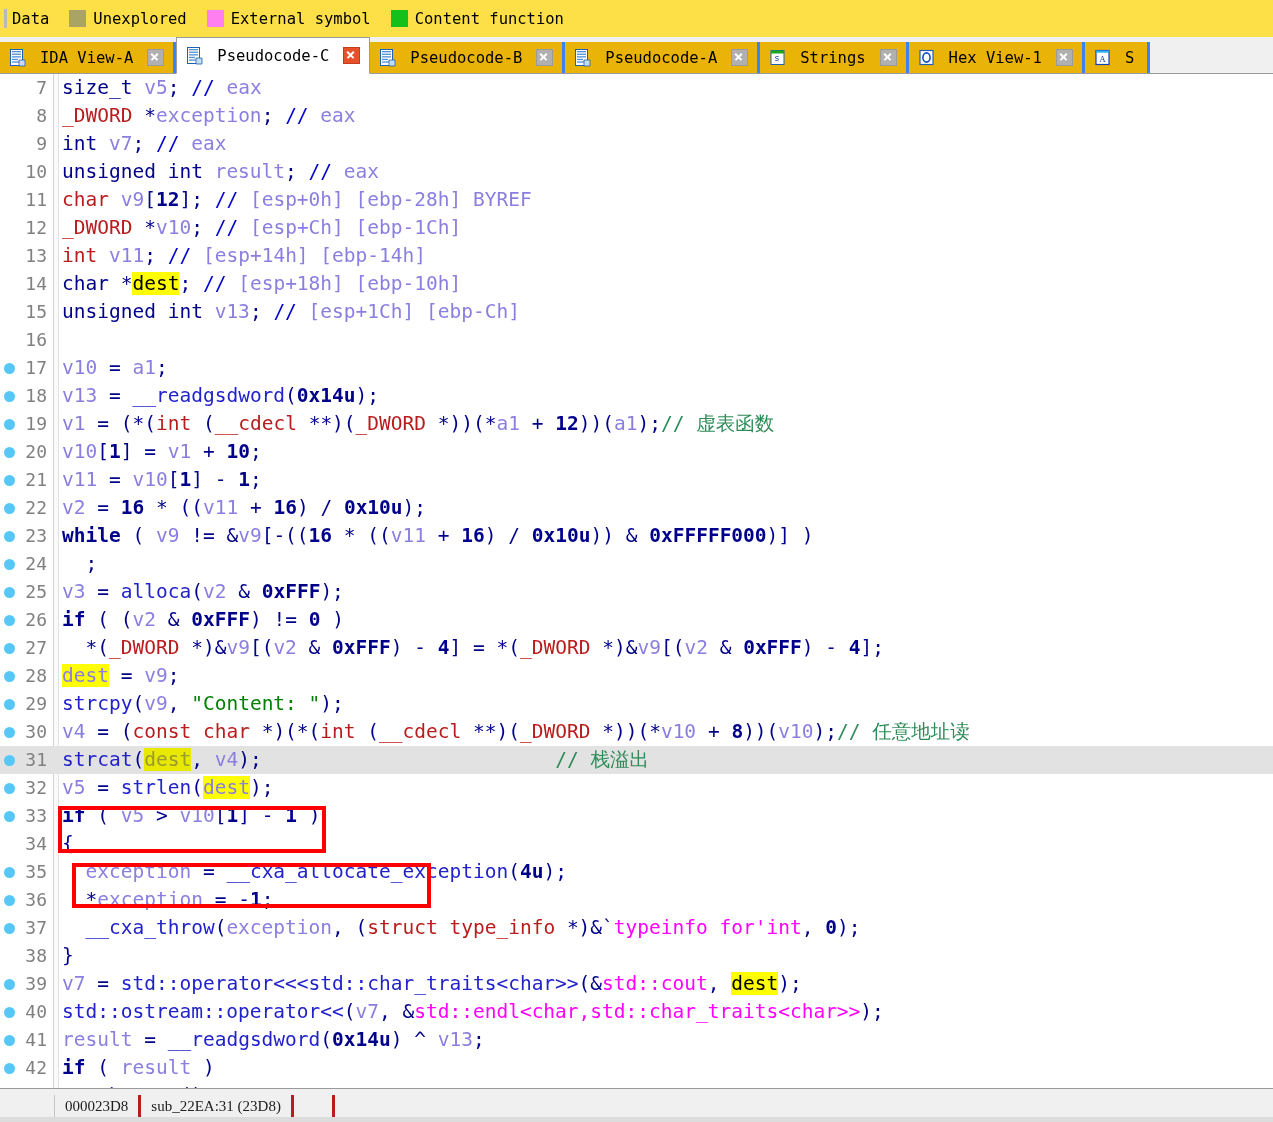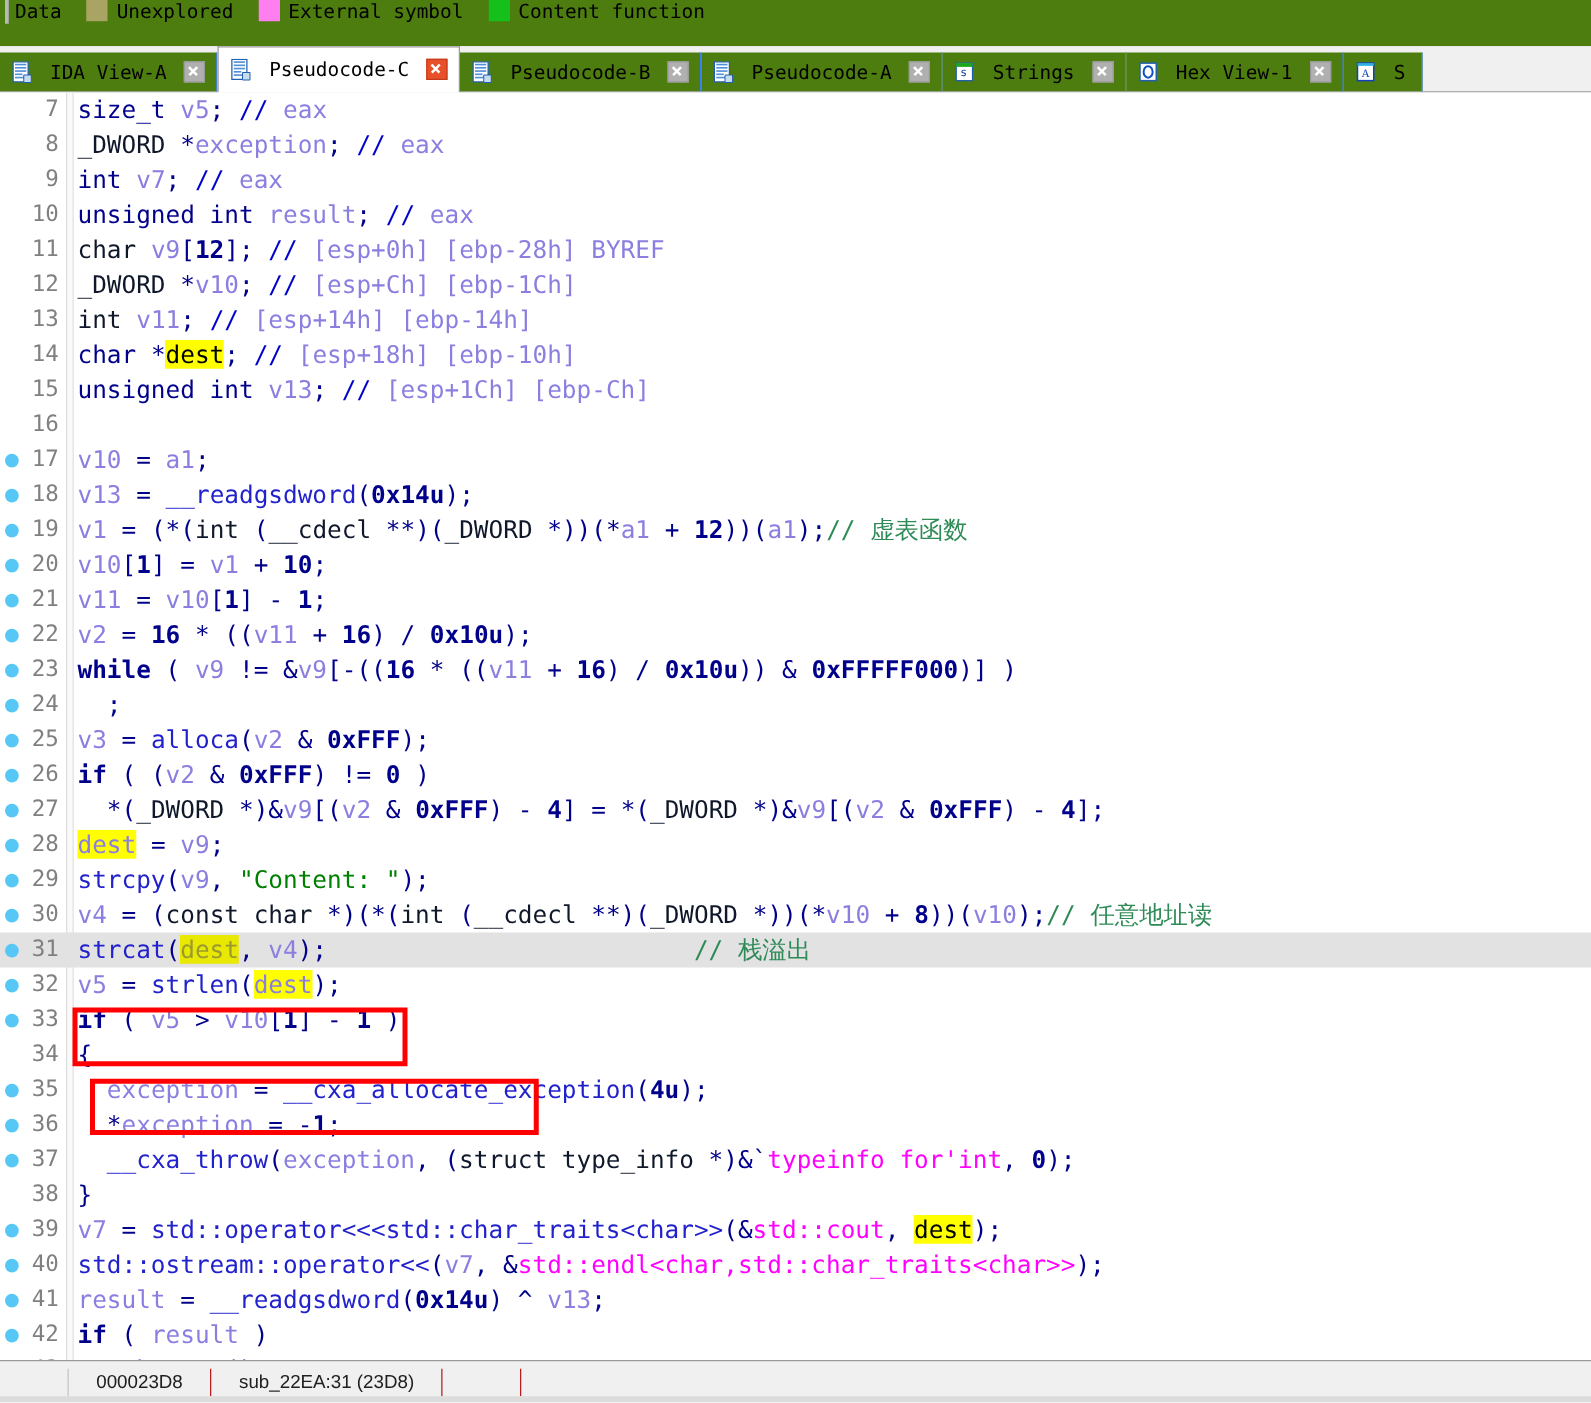--- a/index.html
+++ b/index.html
@@ -7,23 +7,23 @@
     width:1273px;height:1122px;
     background:#ffffff;
     font-family:"DejaVu Sans Mono","Liberation Mono",monospace;
     overflow:hidden;
     position:relative;
   }
 
   
   .legend{
     height:37px;
-    background:#4d7c0f;
+    background:#fde047;
     display:flex;
-    align-items:flex-start;
+    align-items:center;
     padding-left:4px;
     box-sizing:border-box;
     font-family:"DejaVu Sans Mono","Liberation Mono",monospace;
     font-size:15.5px;
     color:#000;
   }
   .legend .swatch{
     width:17px;height:17px;
     margin:0 7px 0 4px;
     display:inline-block;
@@ -43,22 +43,22 @@
     position:relative;
     border-bottom:1px solid #9a9a9a;
     box-sizing:border-box;
   }
   .tab{
     height:31px;
     display:flex;
     align-items:center;
     padding:0 9px;
     box-sizing:border-box;
-    border-right:1px solid #3b82f6;
-    background:#4d7c0f;
+    border-right:3px solid #3b82f6;
+    background:#eab308;
     font-family:"DejaVu Sans Mono","Liberation Mono",monospace;
     font-size:15.5px;
     color:#000;
     white-space:nowrap;
     gap:10px;
   }
   .tab.active{
     background:#ffffff;
     height:37px;
     border:1px solid #9a9a9a;
@@ -129,21 +129,21 @@
 
   
   .kw   {color:#00008b;font-weight:bold;text-align:center;}
   .typ  {color:#00008b;}
   .var  {color:#8a7fe0;}
   .fn   {color:#2222cc;}
   .num2 {color:#00008b;font-weight:bold;}
   .cmtg {color:#2e8b57;}
   .str  {color:#008000;}
   .ext  {color:#ff00ff;}
-  .gry  {color:#0f172a;}
+  .gry  {color:#b91c1c;}
   .blu  {color:#0000cd;}
   .pun  {color:#00008b;}
   .hl   {background:#ffff00;}
   .hl2  {background:#ffff00;color:#8a7fe0;}
   .hlo  {background:#e8e800;color:#9a9a30;}
   .cnsans{font-family:Liberation Mono, monospace;}
 
   
   .redbox{
     position:absolute;
@@ -157,24 +157,24 @@
   .statusbar{
     position:absolute;left:0;bottom:0;
     width:1273px;height:34px;
     background:#f0f0f0;
     border-top:1px solid #9a9a9a;
     display:flex;align-items:center;
     box-sizing:border-box;
     padding-left:54px;
   }
   .statusbar .cell{
-    font-family:Liberation Sans, sans-serif;
+    font-family:Liberation Serif, serif;
     font-size:15px;color:#202020;
-    padding:0 22px;height:22px;line-height:22px;
-    border-right:1px solid #b91c1c;
+    padding:0 10px;height:22px;line-height:22px;
+    border-right:3px solid #b91c1c;
     white-space:nowrap;
   }
   .statusbar .cell.blank{width:18px;}
   .statusbar .first{border-left:1px solid #c4c4c4;}
   .bottomedge{
     position:absolute;left:0;bottom:0;width:1273px;height:5px;background:#dcdcdc;
   }
 </style>
 </head>
 <body>

